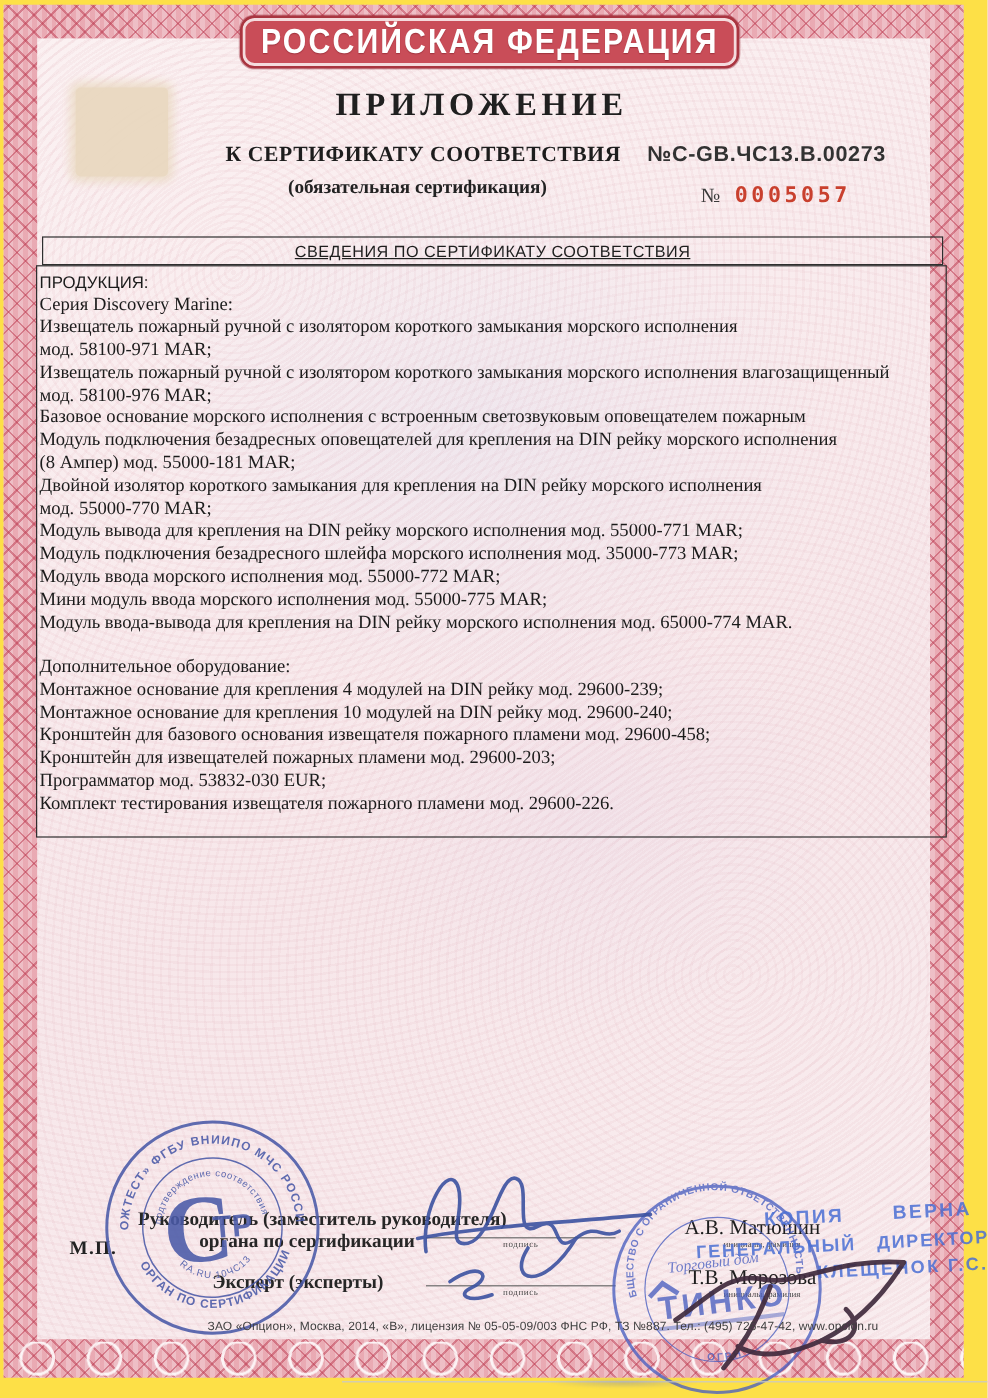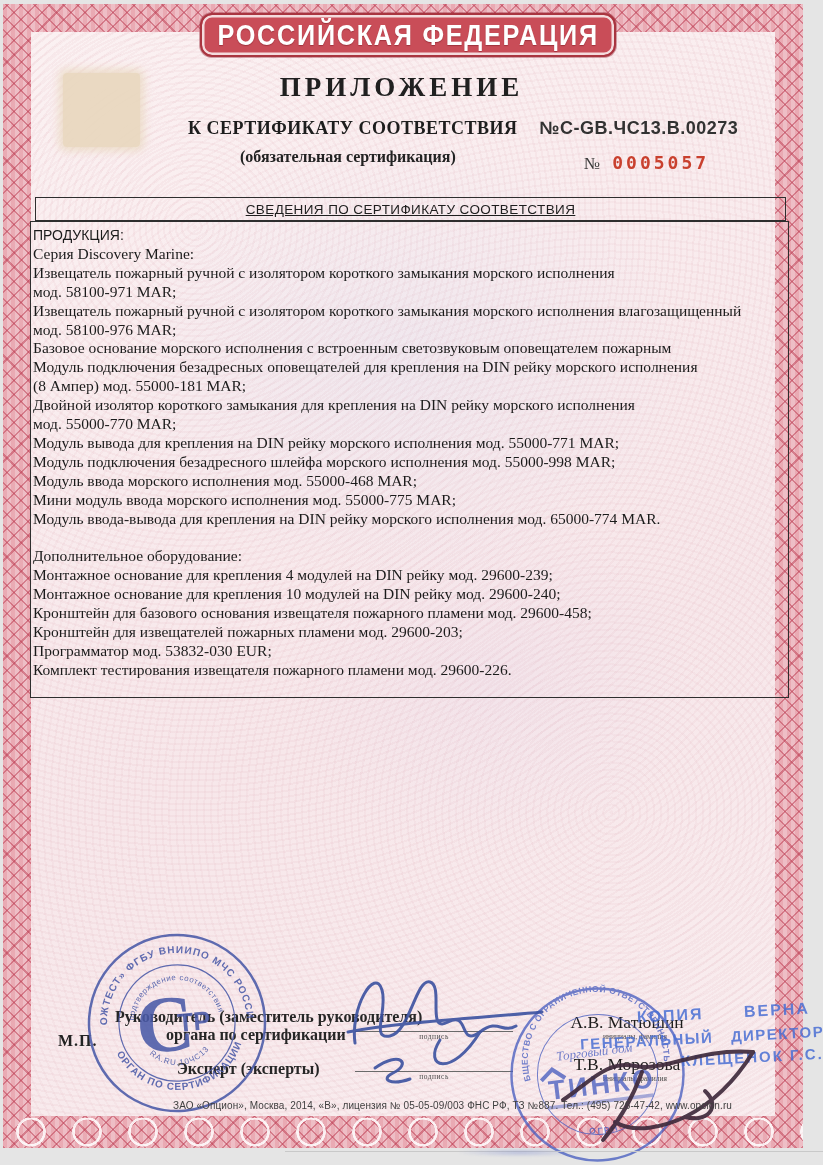--- a/index.html
+++ b/index.html
@@ -1,18 +1,18 @@
 <!DOCTYPE html>
 <html><head>
 <meta charset="utf-8">
 <style>
   html,body{margin:0;padding:0;}
   body{width:823px;height:1165px;overflow:hidden;background:#ffffff;
        font-family:"Liberation Serif",serif;-webkit-font-smoothing:antialiased;}
-  .page{position:relative;width:823px;height:1165px;background:#e5e5e5;}
+  .page{position:relative;width:823px;height:1165px;background:#fde047;}
 
   
   .cert-border{position:absolute;left:3px;top:4px;right:20px;bottom:17px;
     background:
       repeating-linear-gradient(45deg, rgba(189,62,84,.50) 0 1.5px, transparent 1.5px 10px),
       repeating-linear-gradient(-45deg, rgba(189,62,84,.50) 0 1.5px, transparent 1.5px 10px),
       repeating-linear-gradient(90deg, rgba(233,160,170,.55) 0 4px, rgba(241,196,203,.55) 4px 8px),
       #eab7bf;}
   .bottom-band{position:absolute;left:3px;right:20px;bottom:17px;height:30px;
     background-image:radial-gradient(circle 16px at 50% 46%, rgba(255,255,255,0) 12px, rgba(255,255,255,.85) 12.5px 14.5px, rgba(255,255,255,0) 15px);
@@ -119,22 +119,22 @@
         <div class="pline">Извещатель пожарный ручной с изолятором короткого замыкания морского исполнения</div>
         <div class="pline">мод. 58100-971 MAR;</div>
         <div class="pline">Извещатель пожарный ручной с изолятором короткого замыкания морского исполнения влагозащищенный</div>
         <div class="pline">мод. 58100-976 MAR;</div>
         <div class="pline">Базовое основание морского исполнения с встроенным светозвуковым оповещателем пожарным</div>
         <div class="pline">Модуль подключения безадресных оповещателей для крепления на DIN рейку морского исполнения</div>
         <div class="pline">(8 Ампер) мод. 55000-181 MAR;</div>
         <div class="pline">Двойной изолятор короткого замыкания для крепления на DIN рейку морского исполнения</div>
         <div class="pline">мод. 55000-770 MAR;</div>
         <div class="pline">Модуль вывода для крепления на DIN рейку морского исполнения мод. 55000-771 MAR;</div>
-        <div class="pline">Модуль подключения безадресного шлейфа морского исполнения мод. 55000-998 MAR;</div>
-        <div class="pline">Модуль ввода морского исполнения мод. 55000-468 MAR;</div>
+        <div class="pline">Модуль подключения безадресного шлейфа морского исполнения мод. 35000-773 MAR;</div>
+        <div class="pline">Модуль ввода морского исполнения мод. 55000-772 MAR;</div>
         <div class="pline">Мини модуль ввода морского исполнения мод. 55000-775 MAR;</div>
         <div class="pline">Модуль ввода-вывода для крепления на DIN рейку морского исполнения мод. 65000-774 MAR.</div>
         <div class="pline">&nbsp;</div>
         <div class="pline">Дополнительное оборудование:</div>
         <div class="pline">Монтажное основание для крепления 4 модулей на DIN рейку мод. 29600-239;</div>
         <div class="pline">Монтажное основание для крепления 10 модулей на DIN рейку мод. 29600-240;</div>
         <div class="pline">Кронштейн для базового основания извещателя пожарного пламени мод. 29600-458;</div>
         <div class="pline">Кронштейн для извещателей пожарных пламени мод. 29600-203;</div>
         <div class="pline">Программатор мод. 53832-030 EUR;</div>
         <div class="pline">Комплект тестирования извещателя пожарного пламени мод. 29600-226.</div>

